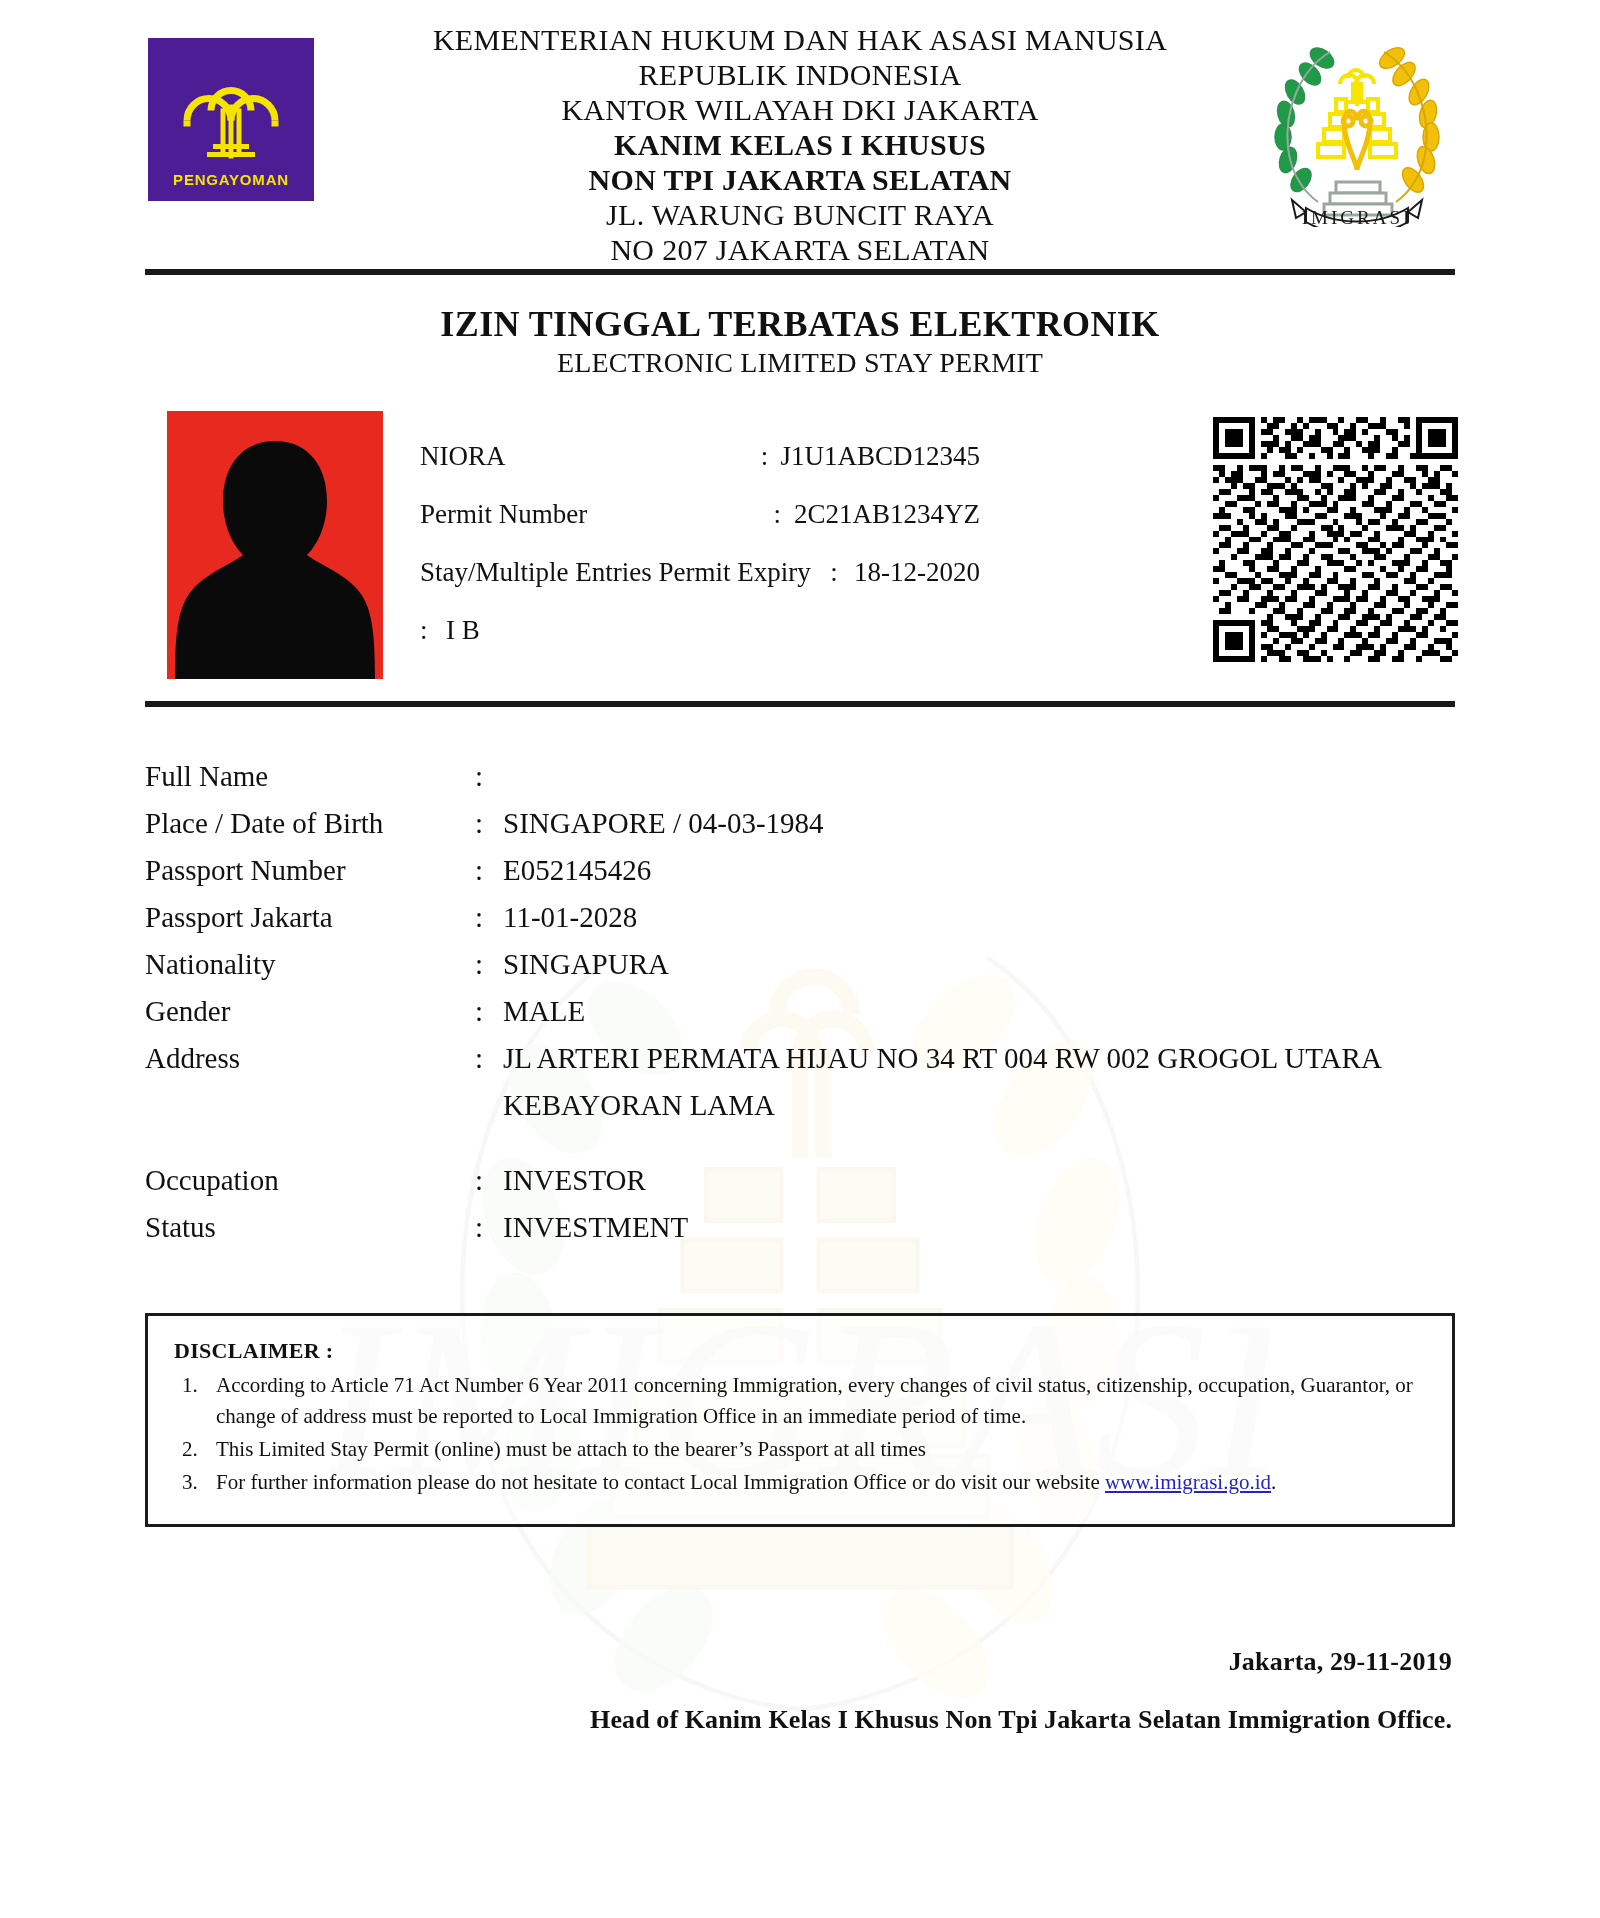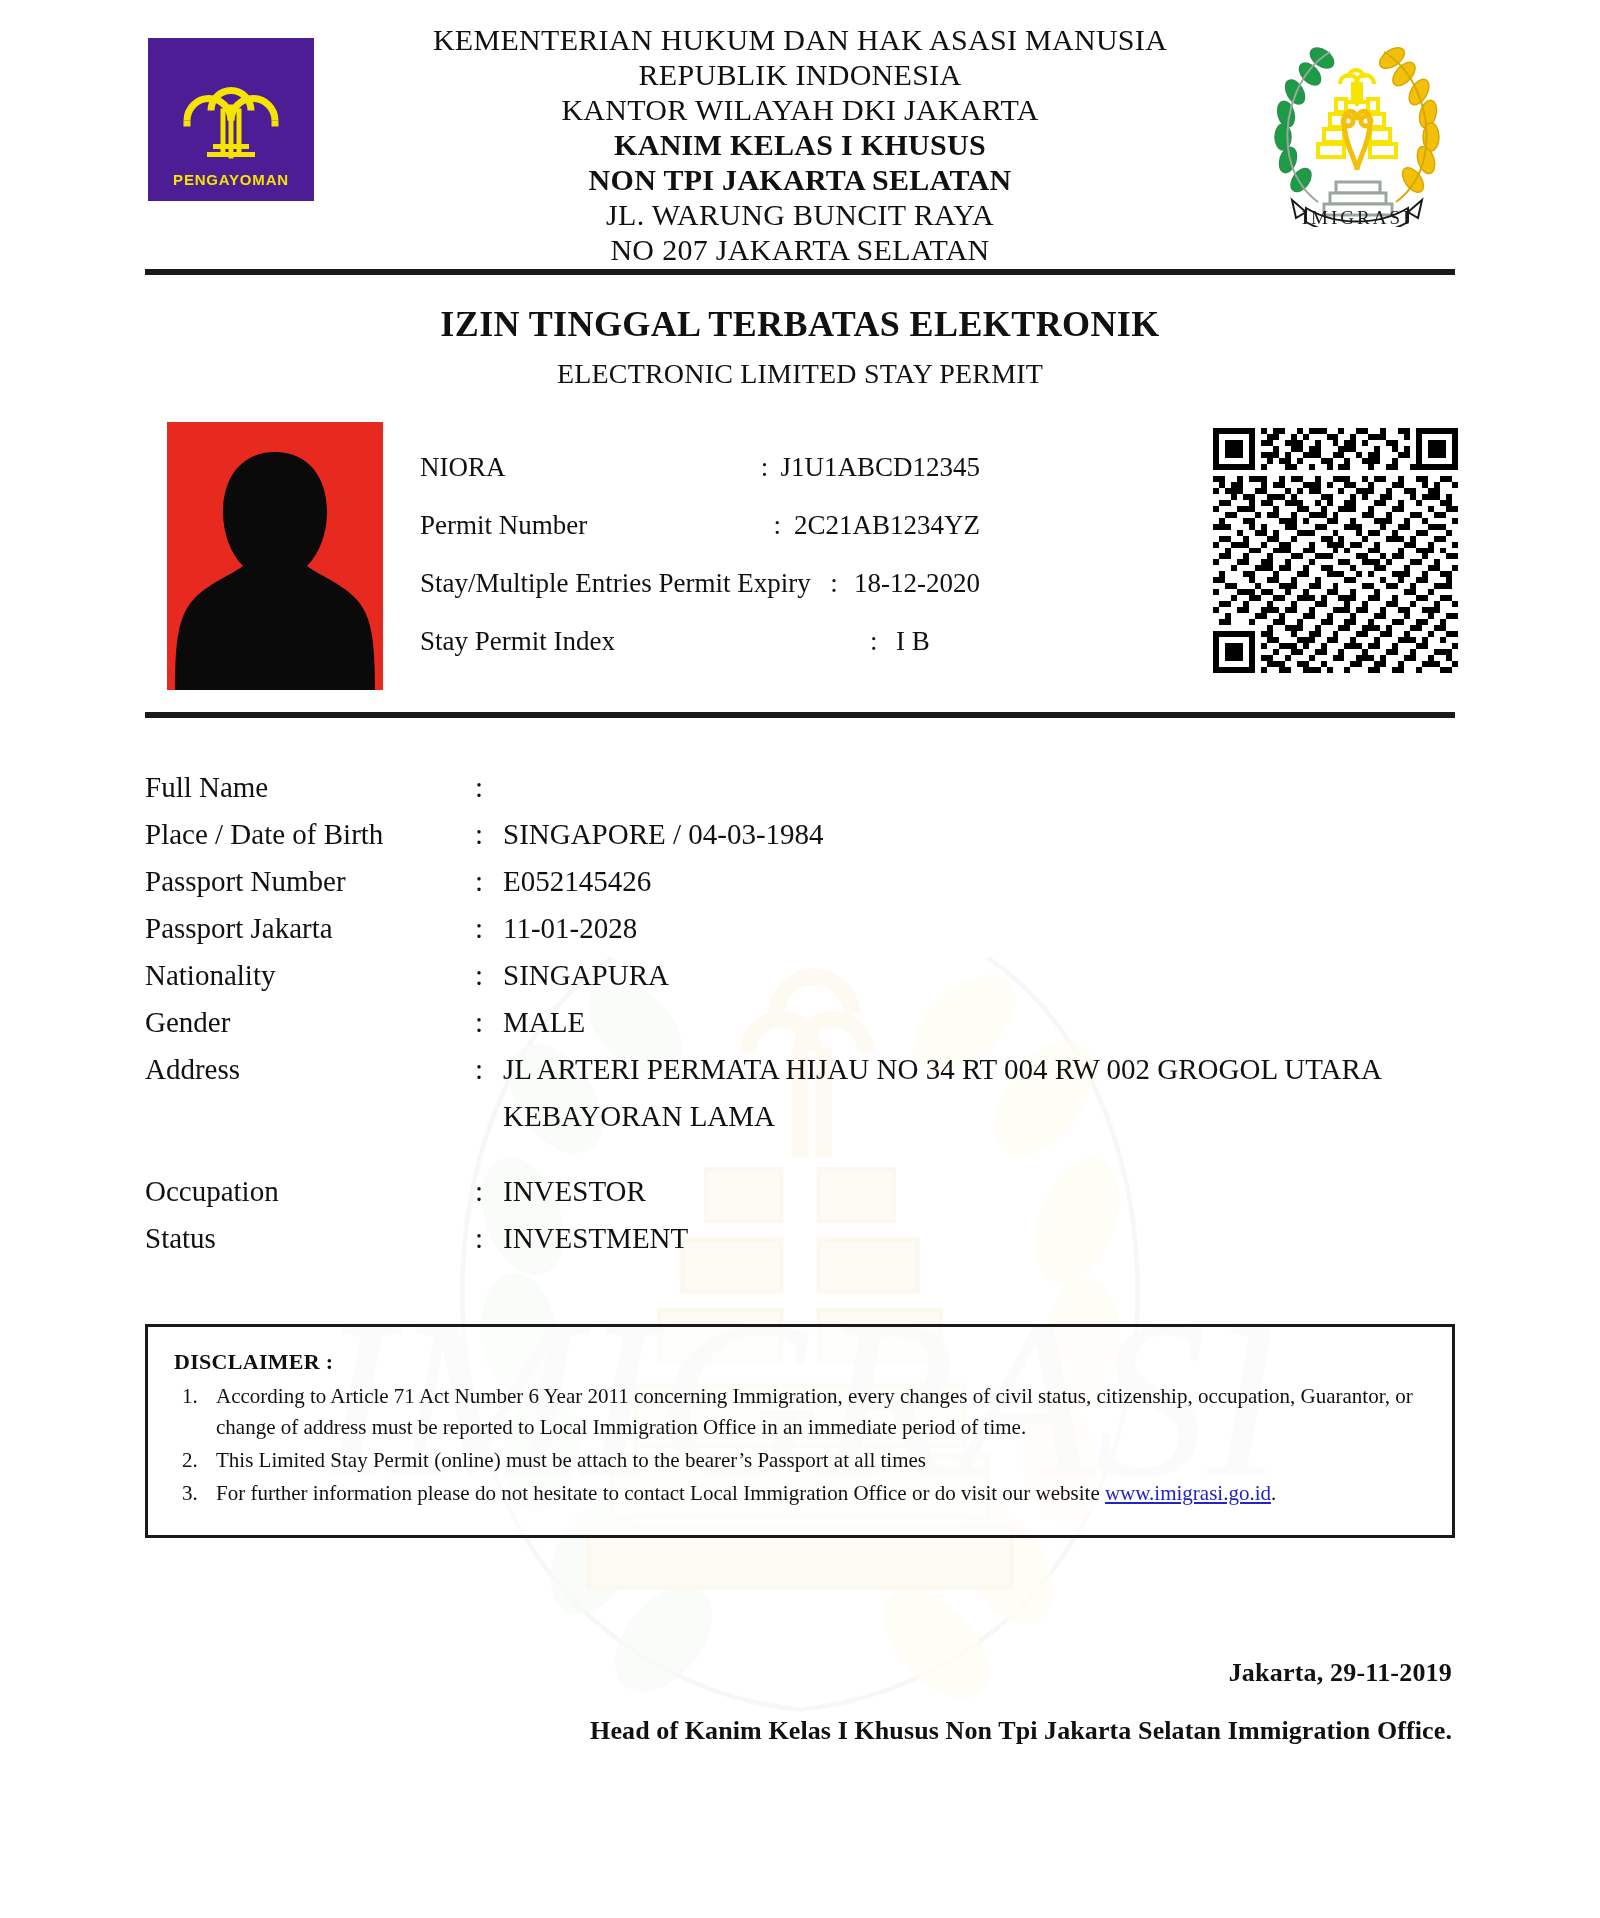--- a/index.html
+++ b/index.html
@@ -45,21 +45,21 @@
   }
   .head-lines div.b{font-weight:bold;}
 
   .rule-thick{
     margin:14px 145px 0 145px;height:0;border-top:6px solid #1a1a1a;
   }
 
   
   .title-wrap{text-align:center;margin-top:28px;}
   .title-id{font-size:36px;font-weight:bold;letter-spacing:.4px;}
-  .title-en{font-size:28px;margin-top:13px;letter-spacing:.2px;}
+  .title-en{font-size:28px;margin-top:2px;letter-spacing:.2px;}
 
   
   .band{position:relative;height:300px;margin-top:22px;}
   .photo{
     position:absolute;left:167px;top:10px;width:216px;height:268px;
     background:#e8291f;overflow:hidden;
   }
   .photo svg{position:absolute;left:0;top:0;width:100%;height:100%;}
 
   .permit-table{
@@ -286,21 +286,20 @@
           <span class="lbl">Permit Number</span>
           <span class="colon">:</span>
           <span class="val">2C21AB1234YZ</span>
         </div>
         <div class="row">
           <span class="lbl">Stay/Multiple Entries Permit Expiry</span>
           <span class="colon">:</span>
           <span class="val">18-12-2020</span>
         </div>
         <div class="row">
-          <span class="lbl">Stay Permit Index</span>
           <span class="colon">:</span>
           <span class="val">I B</span>
         </div>
       </div>
 
       <div class="qr">
         <svg viewBox="0 0 41 41" shape-rendering="crispEdges" xmlns="http://www.w3.org/2000/svg">
           <rect width="41" height="41" fill="#ffffff"></rect>
           <g fill="#000000">
             <rect x="0" y="0" width="7" height="7"></rect>

